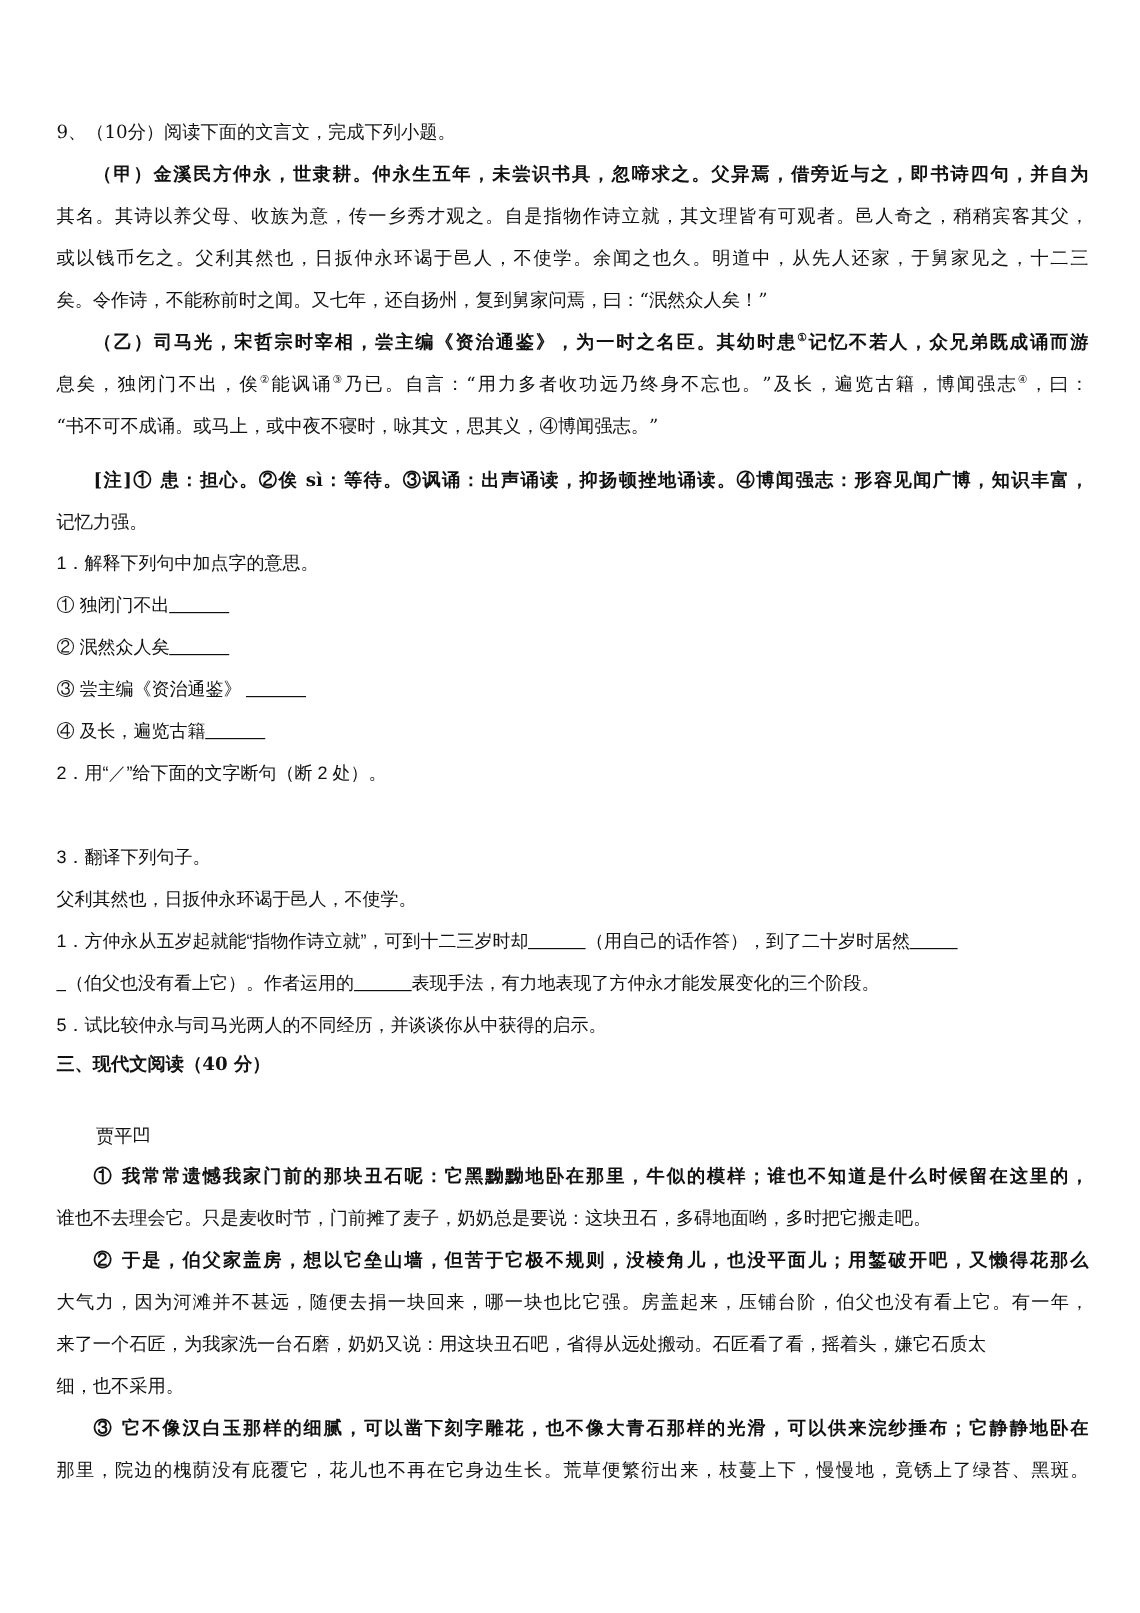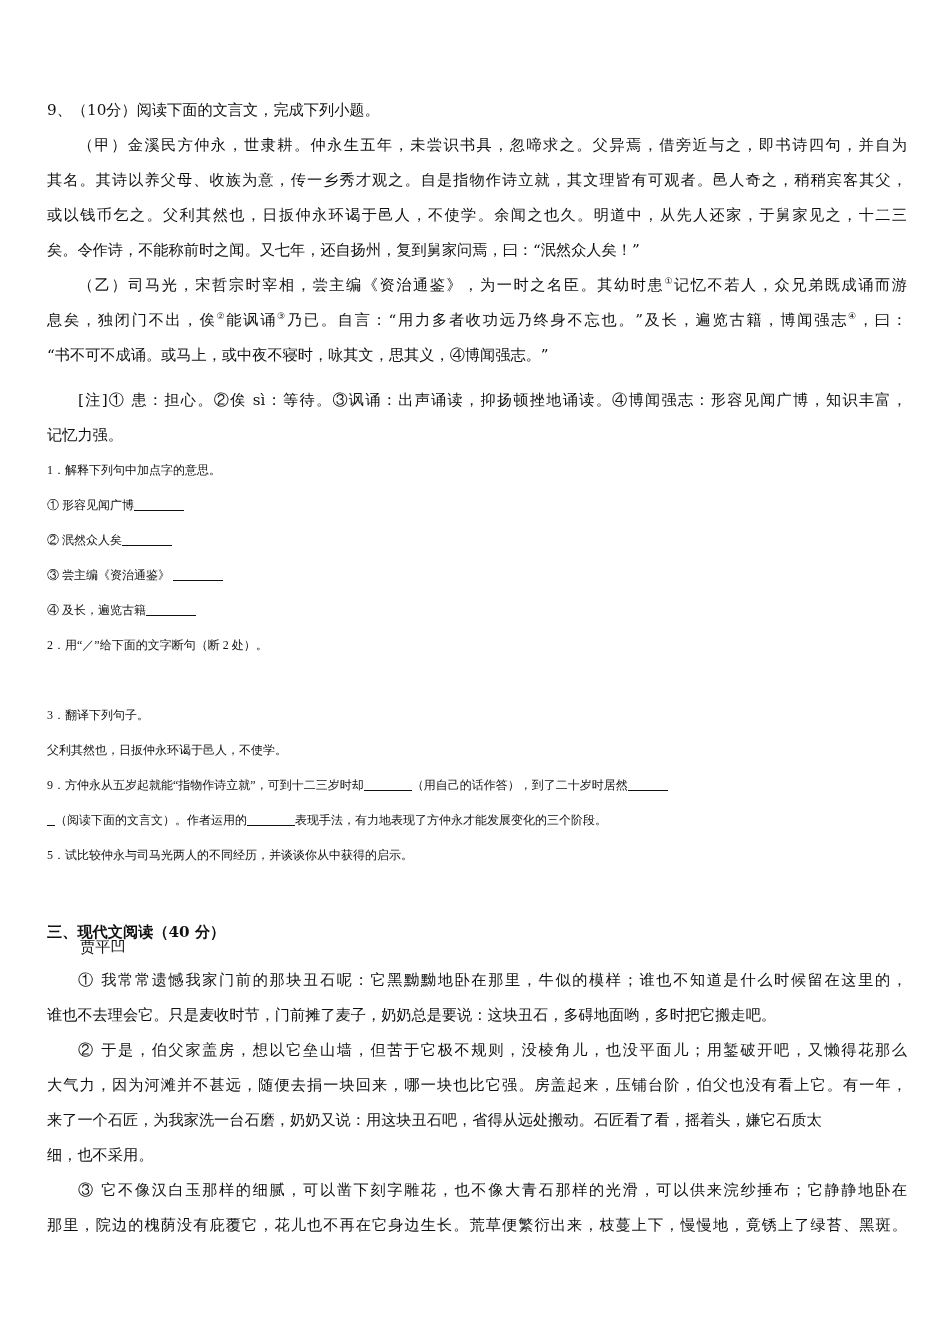--- a/index.html
+++ b/index.html
@@ -2,24 +2,24 @@
 <html><head>
 <meta charset="utf-8">
 <style>
   html, body { margin: 0; padding: 0; background: #ffffff; }
   body { width: 950px; height: 1344px; position: relative; overflow: hidden; color: #111; }
   .page { position: absolute; left: 0; top: 0; width: 858px; height: 1344px; }
   .line {
     position: absolute; left: 47px; width: 860px; white-space: nowrap;
     font-family: "DejaVu Serif", "Liberation Serif", serif; font-size: 15.2px; line-height: 20px;
   }
-  .sans { font-family: Liberation Serif, serif; font-size: 12px; }
-  .indent { left: 78px; }
+  .sans { font-family: Liberation Sans, sans-serif; font-size: 15px; }
+  .indent { left: 78px; font-weight: bold; }
   .justify { text-align: justify; text-align-last: justify; }
-  .bold { font-weight: bold; margin-top: 45px; }
+  .bold { font-weight: bold; }
   .spaced { letter-spacing: 14px; }
   sup { font-size: 9px; line-height: 0; vertical-align: 6px; }
   .blank { display: inline-block; border-bottom: 1px solid #111; height: 14px; vertical-align: -2px; }
 </style>
 </head>
 <body>
 
 <div class="page">
 
   <div class="line" style="top:100px">9、（10分）阅读下面的文言文，完成下列小题。</div>
@@ -34,35 +34,35 @@
   </div>
   <div class="line justify" style="top:310px">
     <span>息矣，独闭门不出，俟</span><sup>②</sup><span>能讽诵</span><sup>③</sup><span>乃已。自言：“用力多者收功远乃终身不忘也。”及长，遍览古籍，博闻强志</span><sup>④</sup><span>，曰：</span>
   </div>
   <div class="line" style="top:345px">“书不可不成诵。或马上，或中夜不寝时，咏其文，思其义，④博闻强志。”</div>
 
   <div class="line indent justify" style="top:390px;width:829px">[注]① 患：担心。②俟 sì：等待。③讽诵：出声诵读，抑扬顿挫地诵读。④博闻强志：形容见闻广博，知识丰富，</div>
   <div class="line" style="top:425px">记忆力强。</div>
 
   <div class="line sans" style="top:460px">1．解释下列句中加点字的意思。</div>
-  <div class="line sans" style="top:495px"><span>① 形容见闻广博</span><span class="blank" style="width:50px"></span></div>
+  <div class="line sans" style="top:495px"><span>① 独闭门不出</span><span class="blank" style="width:50px"></span></div>
   <div class="line sans" style="top:530px"><span>② 泯然众人矣</span><span class="blank" style="width:50px"></span></div>
   <div class="line sans" style="top:565px"><span>③ 尝主编《资治通鉴》</span> <span class="blank" style="width:50px"></span></div>
   <div class="line sans" style="top:600px"><span>④ 及长，遍览古籍</span><span class="blank" style="width:50px"></span></div>
 
   <div class="line sans" style="top:635px">2．用“／”给下面的文字断句（断 2 处）。</div>
 
   <div class="line sans" style="top:705px">3．翻译下列句子。</div>
   <div class="line sans" style="top:740px">父利其然也，日扳仲永环谒于邑人，不使学。</div>
 
   <div class="line sans" style="top:775px">
-    <span>9．方仲永从五岁起就能“指物作诗立就”，可到十二三岁时却</span><span class="blank" style="width:48px"></span><span>（用自己的话作答），到了二十岁时居然</span><span class="blank" style="width:40px"></span>
+    <span>1．方仲永从五岁起就能“指物作诗立就”，可到十二三岁时却</span><span class="blank" style="width:48px"></span><span>（用自己的话作答），到了二十岁时居然</span><span class="blank" style="width:40px"></span>
   </div>
   <div class="line sans" style="top:810px">
-    <span class="blank" style="width:8px"></span><span>（阅读下面的文言文）。作者运用的</span><span class="blank" style="width:48px"></span><span>表现手法，有力地表现了方仲永才能发展变化的三个阶段。</span>
+    <span class="blank" style="width:8px"></span><span>（伯父也没有看上它）。作者运用的</span><span class="blank" style="width:48px"></span><span>表现手法，有力地表现了方仲永才能发展变化的三个阶段。</span>
   </div>
 
   <div class="line sans" style="top:845px">5．试比较仲永与司马光两人的不同经历，并谈谈你从中获得的启示。</div>
 
   <div class="line bold" style="top:877px">三、现代文阅读（40 分）</div>
   <div class="line" style="top:937px;left:80px">贾平凹</div>
 
   <div class="line indent justify" style="top:970px;width:829px">① 我常常遗憾我家门前的那块丑石呢：它黑黝黝地卧在那里，牛似的模样；谁也不知道是什么时候留在这里的，</div>
   <div class="line" style="top:1005px">谁也不去理会它。只是麦收时节，门前摊了麦子，奶奶总是要说：这块丑石，多碍地面哟，多时把它搬走吧。</div>
   <div class="line indent justify" style="top:1040px;width:829px">② 于是，伯父家盖房，想以它垒山墙，但苦于它极不规则，没棱角儿，也没平面儿；用錾破开吧，又懒得花那么</div>

